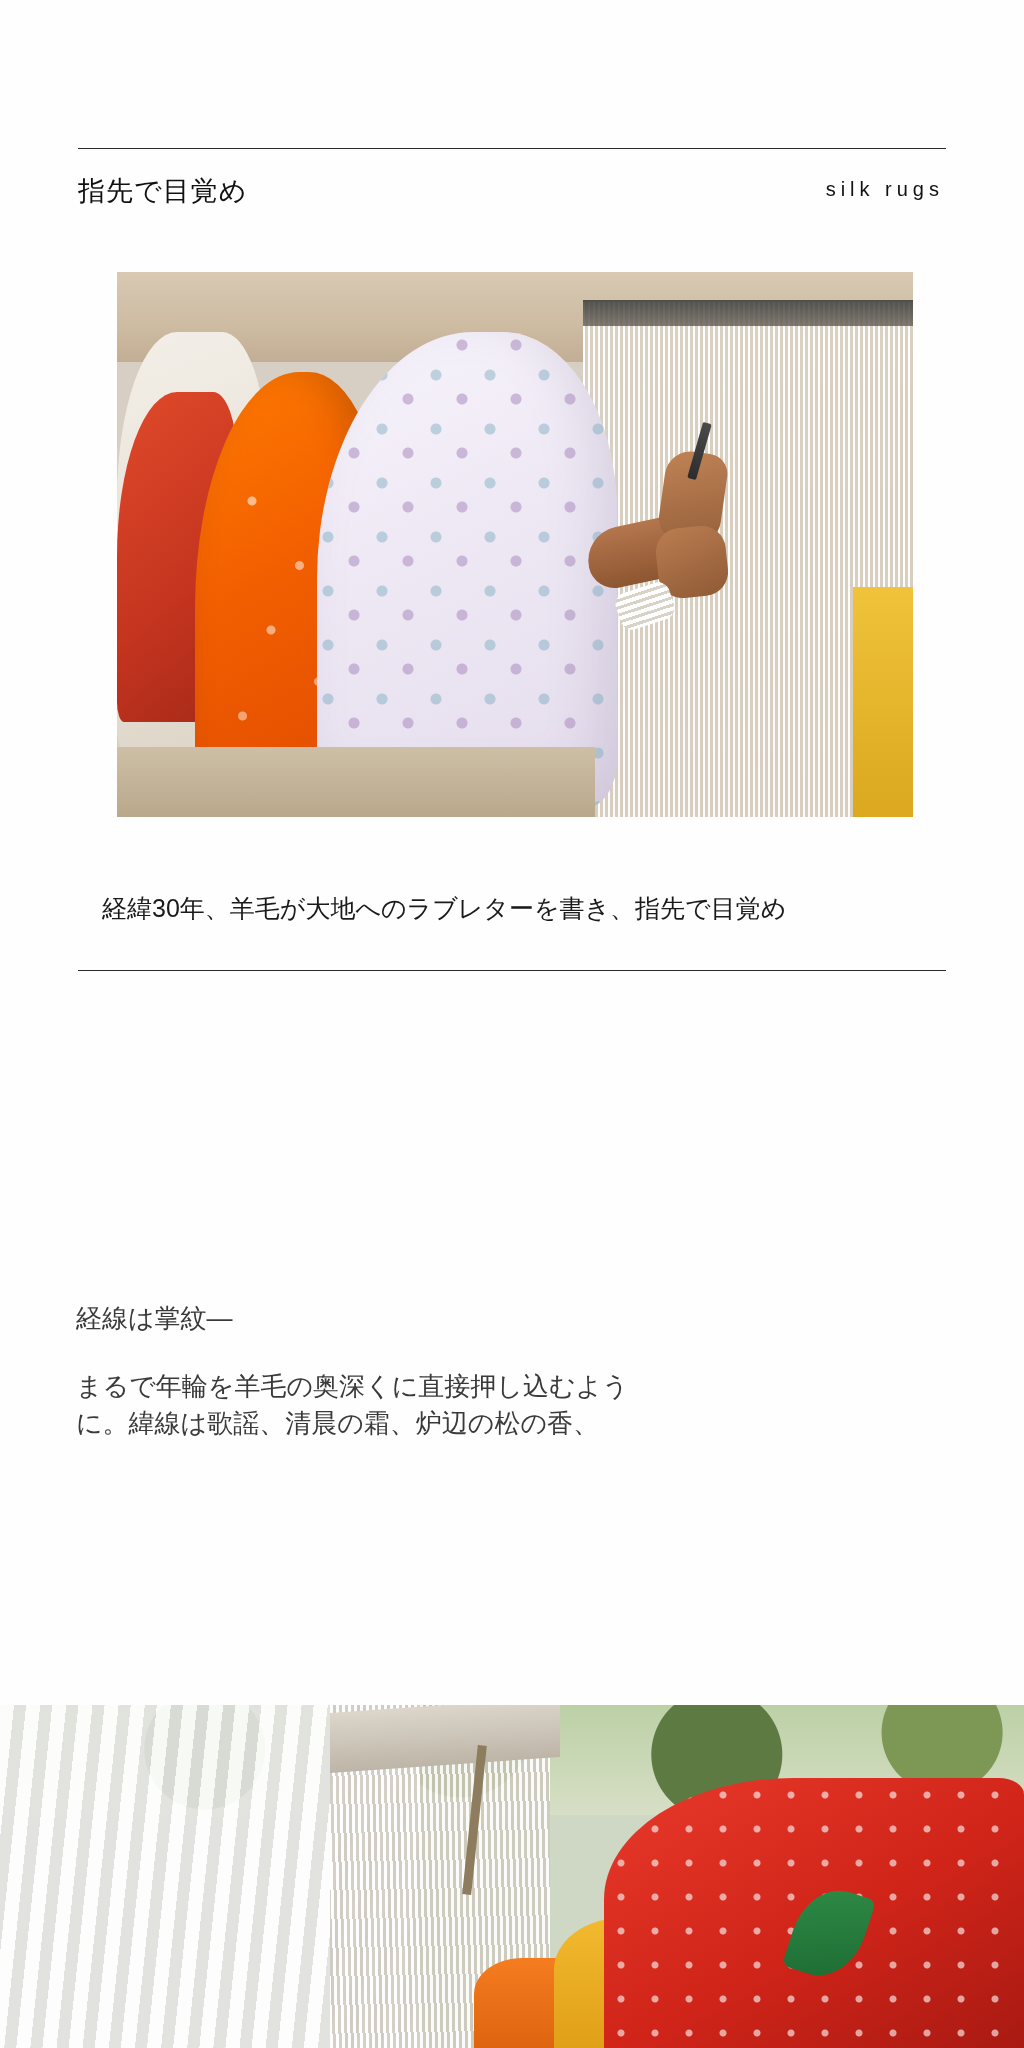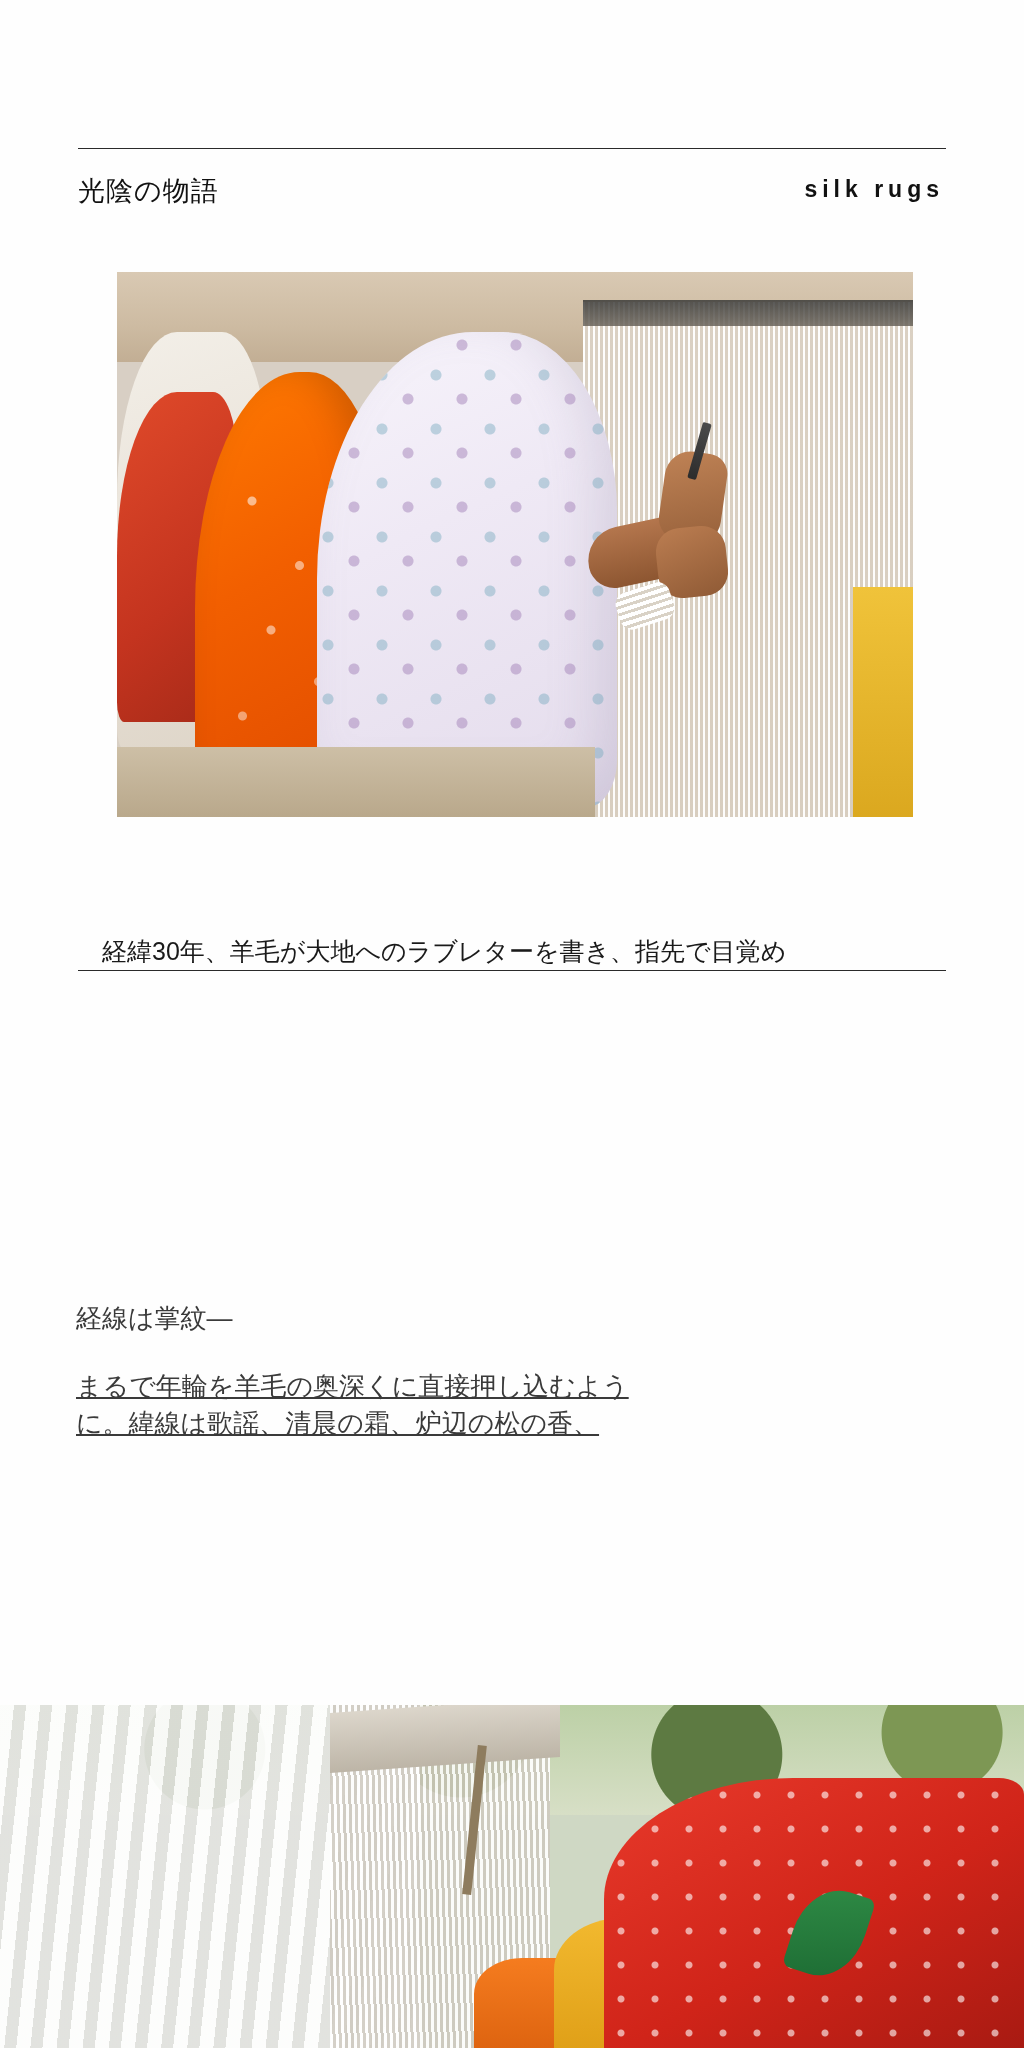--- a/index.html
+++ b/index.html
@@ -35,22 +35,22 @@
     align-items: center;
     justify-content: space-between;
   }
   .header-title {
     font-size: 27px;
     letter-spacing: 1px;
     color: #111111;
     padding-top: 12px;
   }
   .header-brand {
-    font-size: 23px;
-    font-weight: bold;
+    font-size: 20px;
+    font-weight: normal;
     letter-spacing: 5px;
     color: #111111;
     padding-top: 8px;
     padding-right: 2px;
   }
 
   
   .hero-wrap {
     position: absolute;
     left: 117px;
@@ -185,21 +185,21 @@
 
   
   .caption-band {
     position: absolute;
     left: 78px;
     top: 890px;
     width: 868px;
     height: 80px;
     border-bottom: 1.5px solid #2a2a2a;
     display: flex;
-    align-items: flex-end;
+    align-items: flex-start;
   }
   .caption-text {
     font-size: 25px;
     line-height: 1.5;
     color: #1a1a1a;
     padding-left: 24px;
     white-space: nowrap;
   }
 
   
@@ -223,21 +223,20 @@
     width: 900px;
     color: #3a3a3a;
   }
   .body-copy p {
     margin: 0 0 30px 0;
     font-size: 26px;
     line-height: 1.45;
     white-space: pre-line;
   }
   .body-copy p.tight {
-    text-decoration: underline;
   }
 
   
   .bottom-wrap {
     position: absolute;
     left: 0;
     top: 1705px;
     width: 1024px;
     height: 343px;
     overflow: hidden;
@@ -306,21 +305,21 @@
     background: linear-gradient(180deg,#f57c1f,#de6410);
     border-radius: 40% 30% 0 0;
   }
 </style>
 </head>
 <body>
 
 <div class="page">
 
   <div class="header">
-    <div class="header-title">光陰の物語</div>
+    <div class="header-title">指先で目覚め</div>
     <div class="header-brand">silk rugs</div>
   </div>
 
   <div class="hero-wrap">
     <div class="hero">
       <div class="tent"></div>
       <div class="loom"></div>
       <div class="loombeam"></div>
       <div class="veil-left"></div>
       <div class="red-sari"></div>

